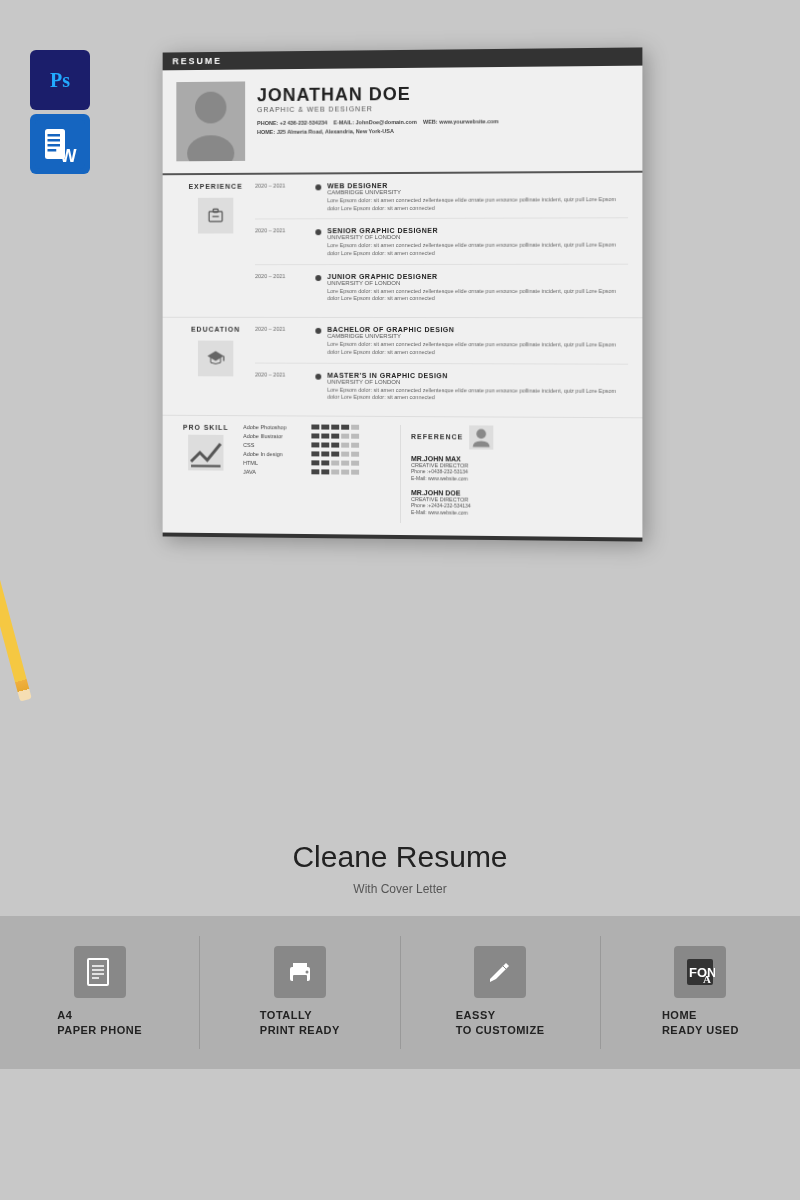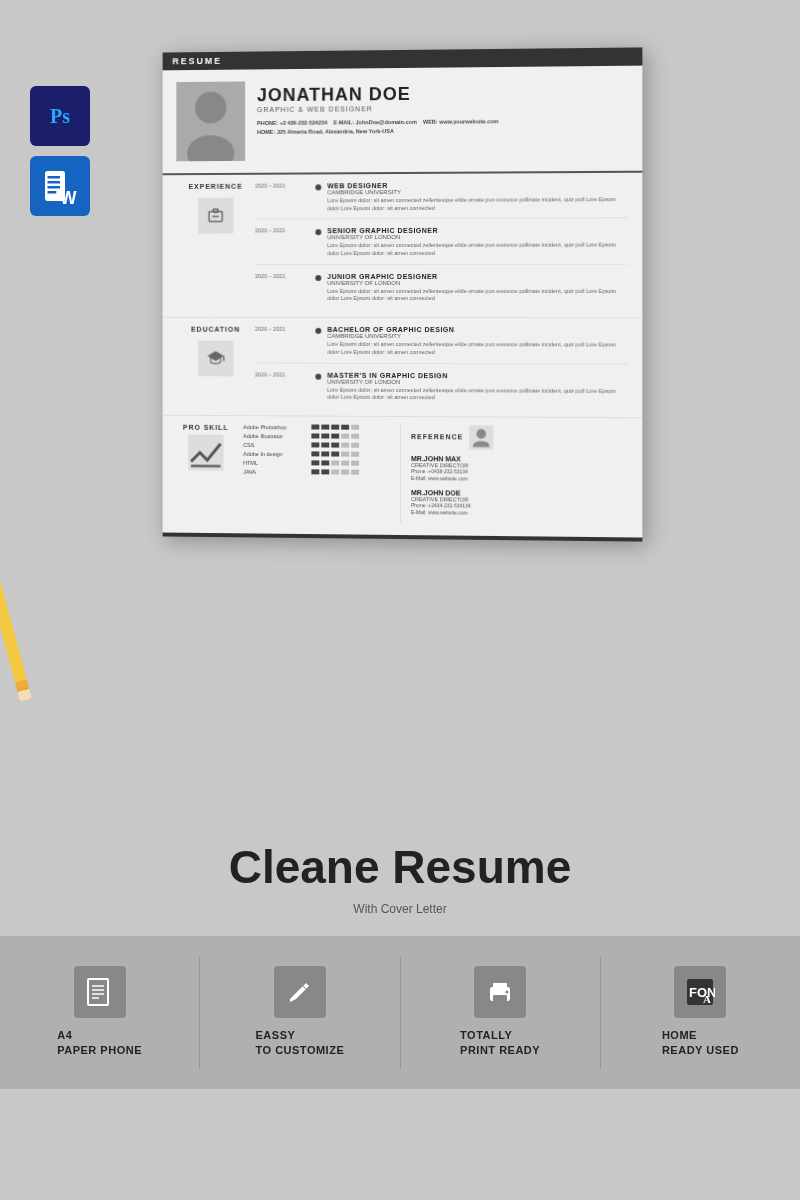--- a/index.html
+++ b/index.html
@@ -25,22 +25,21 @@
       min-height: 820px;
     }
 
     
     .left-icons {
       position: absolute;
       left: 30px;
       top: 50px;
       display: flex;
       flex-direction: column;
-      gap: 10px;
-      margin-top: 36px;
+      gap: 4px;
     }
 
     .app-icon {
       width: 60px;
       height: 60px;
       display: flex;
       align-items: center;
       justify-content: center;
       font-weight: bold;
       font-size: 18px;
@@ -364,22 +363,22 @@
 
     
     .title-section {
       width: 100%;
       background: #c8c8c8;
       padding: 20px;
       text-align: center;
     }
 
     .product-title {
-      font-size: 46px;
-      font-weight: bold;
+      font-size: 30px;
+      font-weight: normal;
       color: #222;
       margin-bottom: 8px;
     }
 
     .product-subtitle {
       font-size: 12px;
       color: #555;
       font-weight: normal;
     }
 
@@ -706,42 +705,42 @@
     </div>
     <div class="feature-label">
       <span>A4</span><br>
       <span>PAPER PHONE</span>
     </div>
   </div>
 
   <div class="feature-item">
     <div class="feature-icon-box">
       <svg viewBox="0 0 30 30" xmlns="http://www.w3.org/2000/svg">
-        <path d="M5,22 L8,19 L21,6 L24,9 L11,22 L5,25 Z" fill="white"></path>
-        <line x1="18" y1="9" x2="21" y2="12" stroke="#888" stroke-width="1"></line>
-      </svg>
-    </div>
-    <div class="feature-label">
-      <span>EASSY</span><br>
-      <span>TO CUSTOMIZE</span>
-    </div>
-  </div>
-
-  <div class="feature-item">
-    <div class="feature-icon-box">
-      <svg viewBox="0 0 30 30" xmlns="http://www.w3.org/2000/svg">
         <rect x="5" y="10" width="20" height="14" rx="2" fill="white"></rect>
         <rect x="8" y="18" width="14" height="8" rx="1" fill="#888"></rect>
         <rect x="8" y="6" width="14" height="6" fill="white"></rect>
         <circle cx="22" cy="15" r="1.5" fill="#888"></circle>
       </svg>
     </div>
     <div class="feature-label">
       <span>TOTALLY</span><br>
       <span>PRINT READY</span>
+    </div>
+  </div>
+
+  <div class="feature-item">
+    <div class="feature-icon-box">
+      <svg viewBox="0 0 30 30" xmlns="http://www.w3.org/2000/svg">
+        <path d="M5,22 L8,19 L21,6 L24,9 L11,22 L5,25 Z" fill="white"></path>
+        <line x1="18" y1="9" x2="21" y2="12" stroke="#888" stroke-width="1"></line>
+      </svg>
+    </div>
+    <div class="feature-label">
+      <span>EASSY</span><br>
+      <span>TO CUSTOMIZE</span>
     </div>
   </div>
 
   <div class="feature-item">
     <div class="feature-icon-box">
       <svg viewBox="0 0 30 30" xmlns="http://www.w3.org/2000/svg">
         <rect x="2" y="2" width="26" height="26" rx="2" fill="#333"></rect>
         <text x="4" y="20" font-size="13" fill="white" font-weight="bold" font-family="Arial">FON</text>
         <text x="18" y="26" font-size="11" fill="white" font-weight="bold" font-family="serif">A</text>
       </svg>

